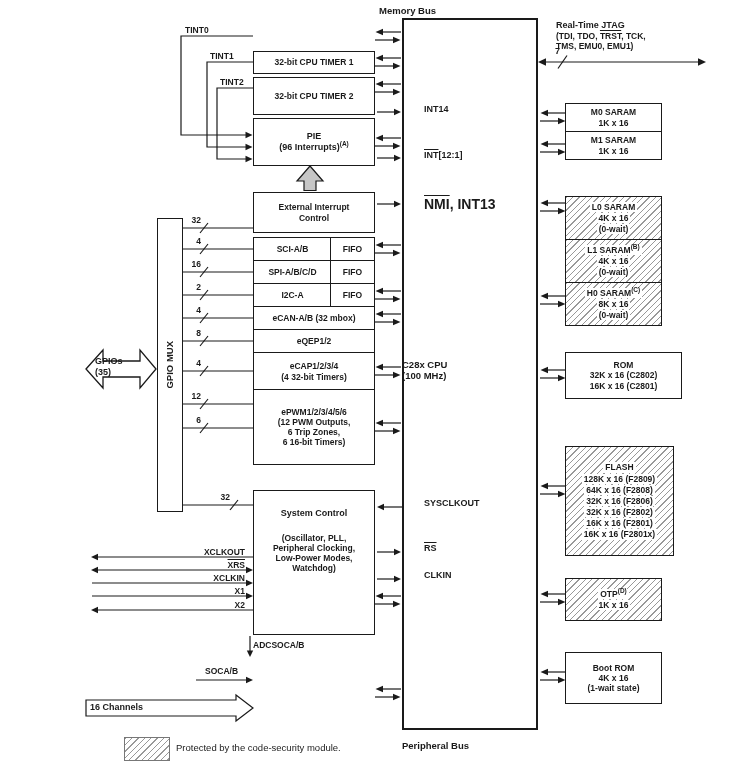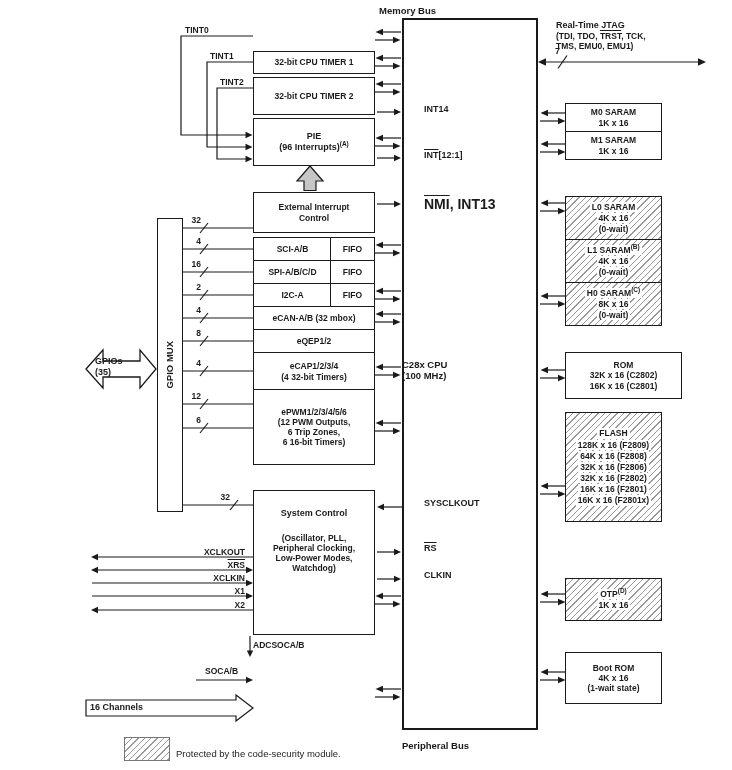--- a/index.html
+++ b/index.html
@@ -22,21 +22,21 @@
     display:flex; align-items:center; justify-content:center; }
   .fifo { position:absolute; right:0; top:0; bottom:0; width:43px;
     border-left:1.5px solid #1a1a1a; display:flex; align-items:center; justify-content:center; }
   .lbl { position:absolute; font-weight:bold; font-size:8.5px; line-height:1.2; white-space:nowrap; }
   .lbl.c { text-align:left; }
   .lbl.r { text-align:right; }
   .ov { text-decoration:overline; }
   sup { font-size:6.5px; vertical-align:super; line-height:0; }
   .wiring { position:absolute; left:0; top:0; pointer-events:none; }
   .vtext { writing-mode:vertical-rl; transform:rotate(180deg); }
-  .legend-text { position:absolute; font-size:9.5px; font-weight:normal; color:#222;margin-top:6px; }
+  .legend-text { position:absolute; font-size:9.5px; font-weight:normal; color:#222; }
 </style>
 </head>
 <body>
 
 <div class="canvas">
 
   <div class="box thick" style="left:402px;top:18px;width:136px;height:712px"></div>
 
   <div class="box" style="left:253px;top:51px;width:122px;height:23px">
       <span>32-bit CPU TIMER 1</span>
@@ -130,21 +130,21 @@
   <div class="box hatch" style="left:565px;top:282px;width:97px;height:44px">
     <span class="chip"><span>H0 SARAM</span><sup>(C)</sup></span>
     <span class="chip">8K x 16</span>
     <span class="chip">(0-wait)</span>
   </div>
   <div class="box" style="left:565px;top:352px;width:117px;height:47px">
     <span>ROM</span>
     <span>32K x 16 (C2802)</span>
     <span>16K x 16 (C2801)</span>
   </div>
-  <div class="box hatch" style="left:565px;top:412px;width:97px;height:110px">
+  <div class="box hatch" style="left:565px;top:446px;width:109px;height:110px">
     <span class="chip">FLASH</span>
     <span class="chip">128K x 16 (F2809)</span>
     <span class="chip">64K x 16 (F2808)</span>
     <span class="chip">32K x 16 (F2806)</span>
     <span class="chip">32K x 16 (F2802)</span>
     <span class="chip">16K x 16 (F2801)</span>
     <span class="chip">16K x 16 (F2801x)</span>
   </div>
   <div class="box hatch" style="left:565px;top:578px;width:97px;height:43px">
     <span class="chip"><span>OTP</span><sup>(D)</sup></span>

